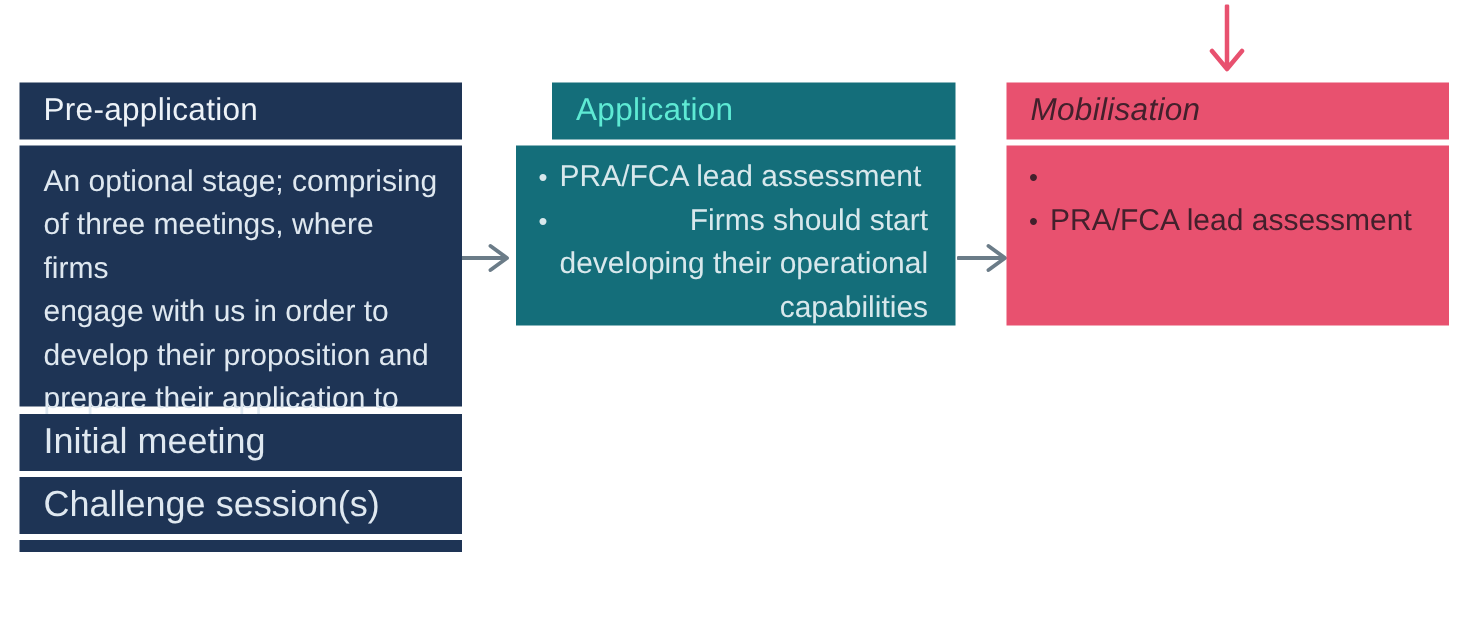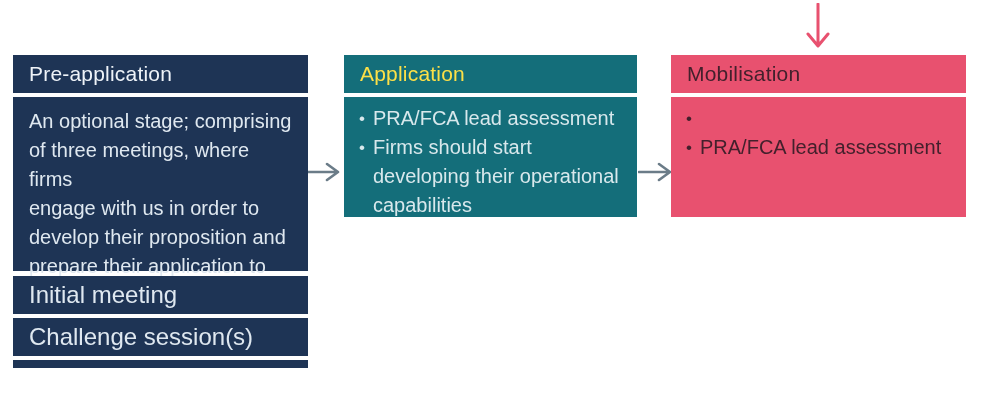--- a/index.html
+++ b/index.html
@@ -65,29 +65,29 @@
   .stage-bullets ul {
     margin: 0;
     padding: 0;
     list-style: none;
   }
   .stage-bullets li { display: flex; }
   .stage-bullets li .marker {
     flex: 0 0 14px;
     font-size: 17px;
   }
-  .stage-bullets li .btext { white-space: pre-line; }
+  .stage-bullets li .btext { white-space: pre-line; text-align: right; }
 
   
   .navy  { background: #1e3455; color: #dfe8f0; }
   .navy.stage-header { color: #eef3f8; }
   .teal  { background: #146e7a; color: #d8e8ec; }
-  .teal.stage-header { color: #fde047; }
+  .teal.stage-header { color: #5eead4; margin-left: 24px; }
   .pink  { background: #e8516f; color: #43202c; }
-  .pink.stage-header { color: #43202c; }
+  .pink.stage-header { color: #43202c; font-style: italic; }
 
   .flow-arrow {
     position: absolute;
     top: 160px;
     width: 34px;
     height: 24px;
   }
   .flow-arrow-1 { left: 306px; }
   .flow-arrow-2 { left: 638px; }
 

